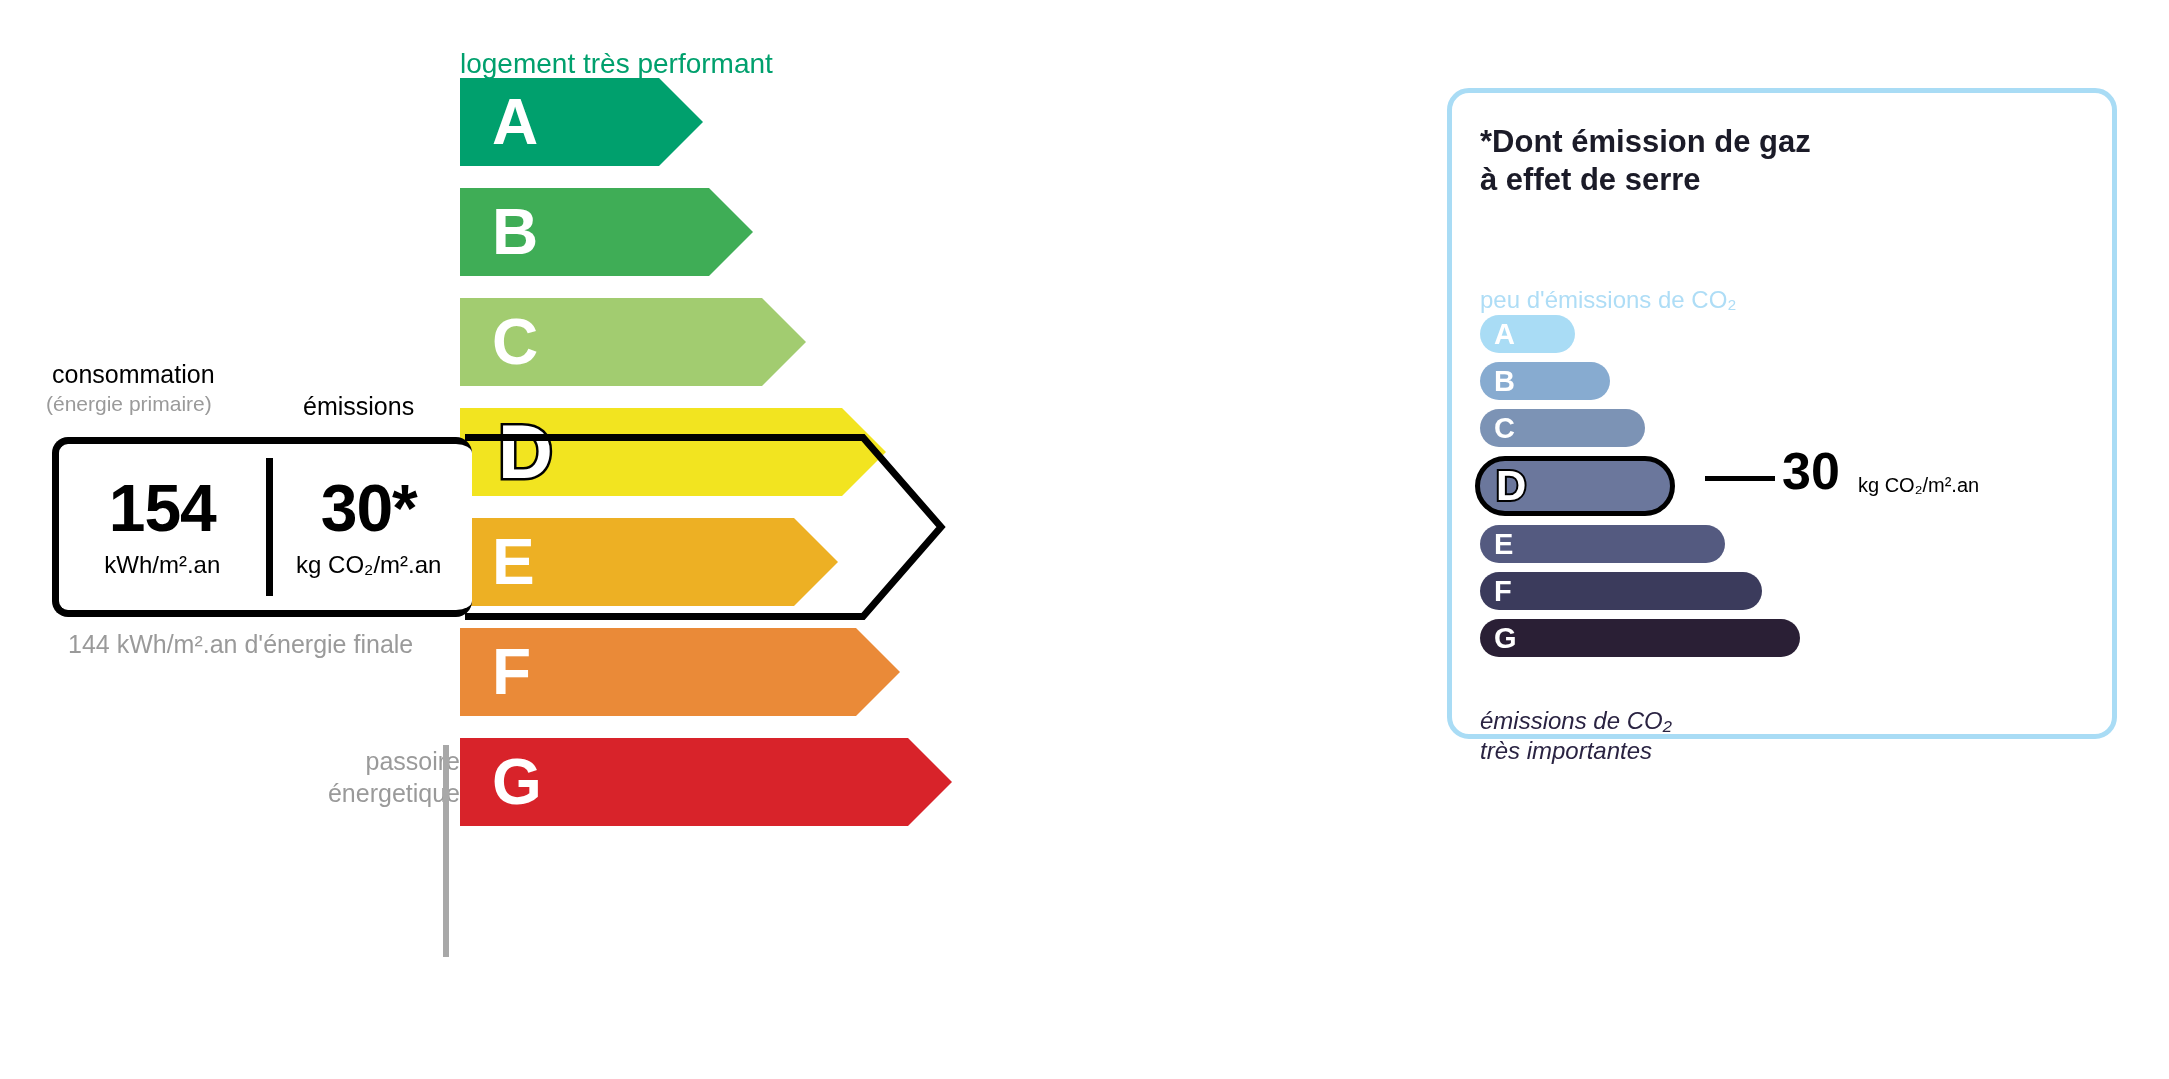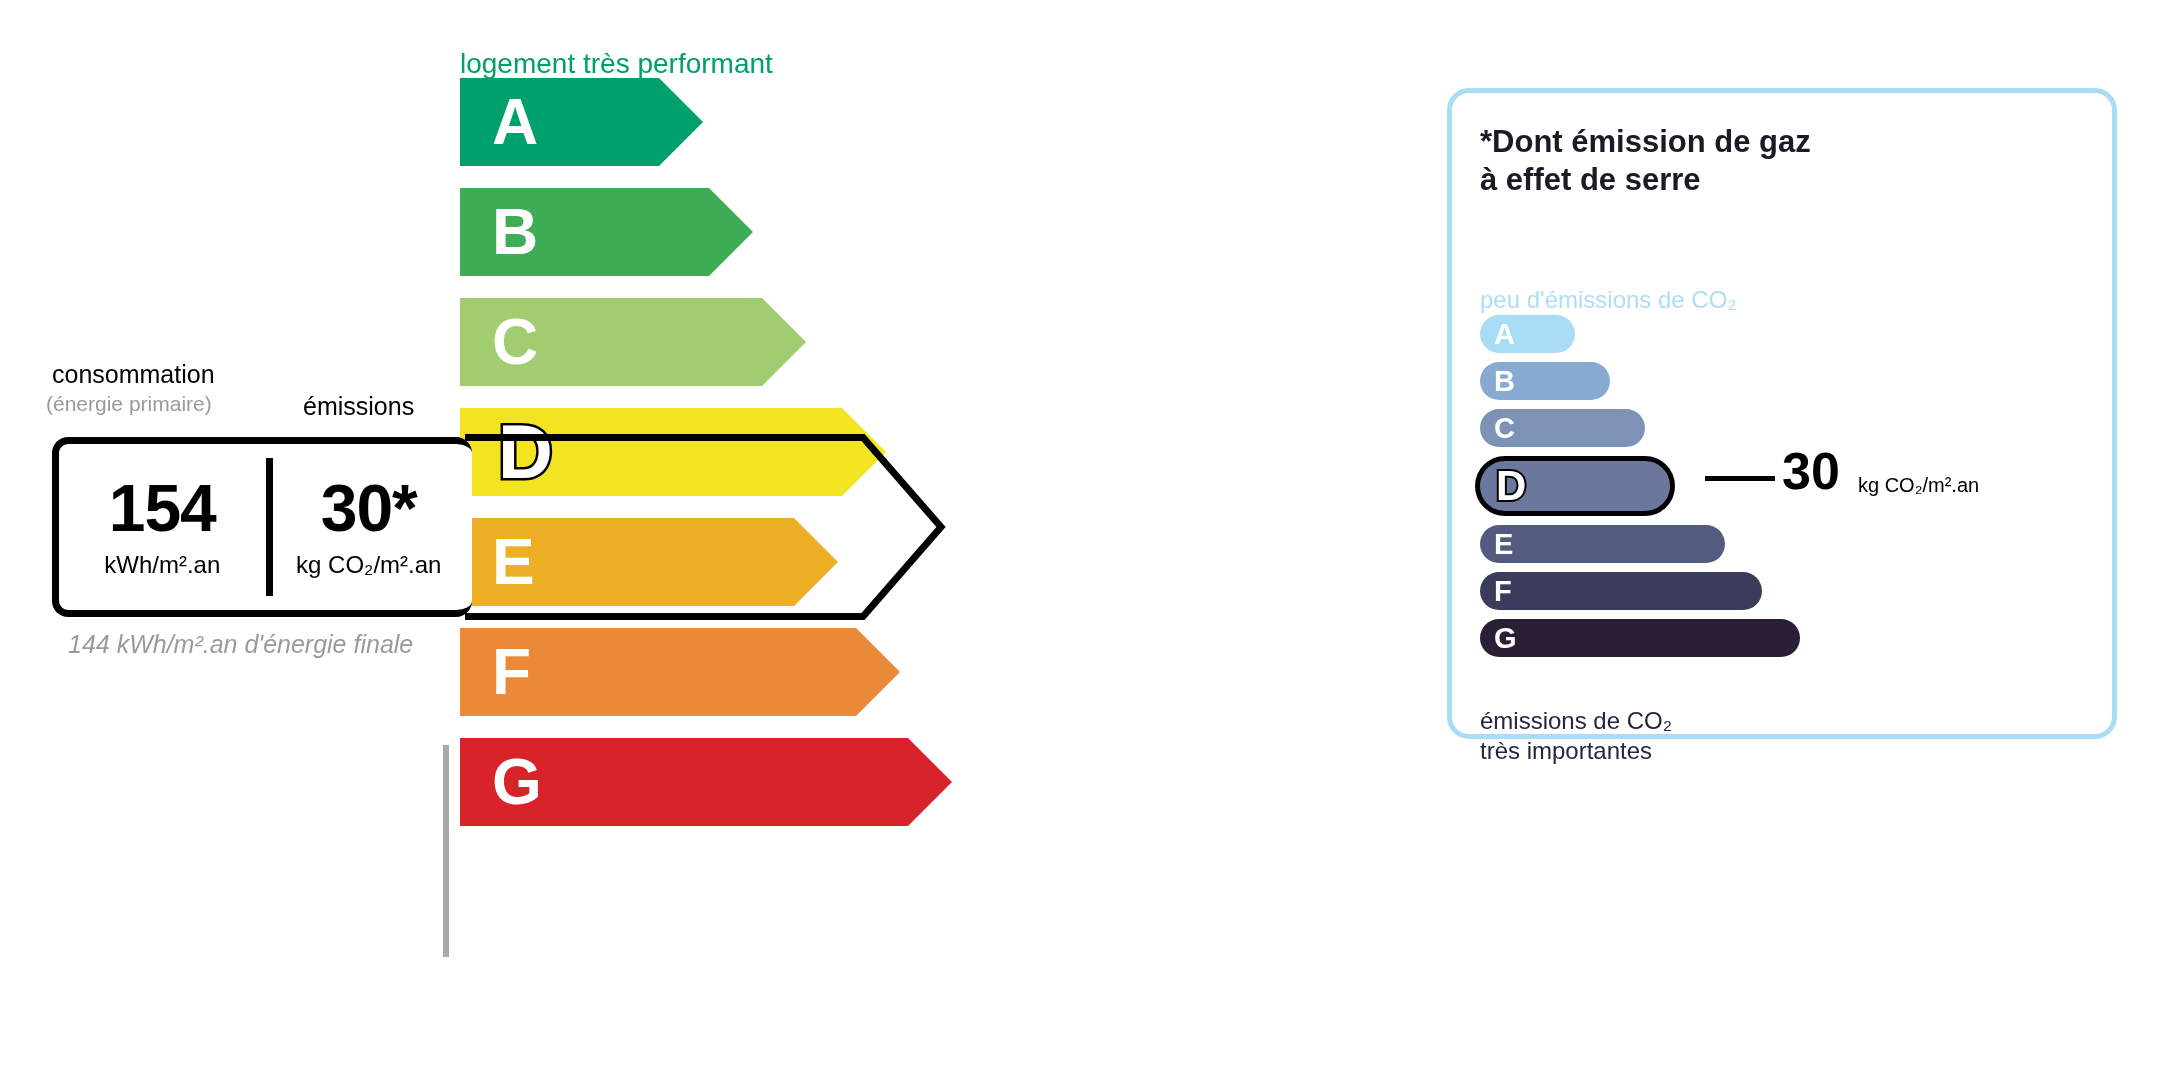--- a/index.html
+++ b/index.html
@@ -130,21 +130,20 @@
     left: 303px; top: 392px;
     font-size: 25px;
     color: #000;
   }
   .lbl-finale {
     position: absolute;
     left: 68px; top: 628px;
     font-size: 25px;
     color: #9a9a9a;
     line-height: 1.28;
-    font-style: italic;
   }
 
   
   #passoire {
     position: absolute;
     left: 310px; top: 745px;
     width: 150px;
     text-align: right;
     font-size: 25px;
     color: #9a9a9a;
@@ -191,20 +190,21 @@
     font-size: 24px;
     color: #AEDDF6;
   }
   #co2-bottom-caption {
     position: absolute;
     left: 28px; top: 613px;
     font-size: 24px;
     color: #2A2342;
     line-height: 1.24;
     white-space: pre-line;
+    font-style: italic;
   }
   #co2-bars {
     position: absolute;
     left: 28px; top: 222px;
   }
   .co2-row {
     position: relative;
     height: 38px;
     margin-bottom: 9px;
   }
@@ -342,20 +342,22 @@
     </div>
     <div class="cell second">
       <div class="big-num">30*</div>
       <div class="unit">kg CO₂/m².an</div>
     </div>
   </div>
 
   <div class="lbl-finale">144 kWh/m².an
 d'énergie finale</div>
 
+  <div id="passoire">passoire
+énergetique</div>
   <div id="passoire-bar"></div>
 </div>
 
 <div id="co2-panel">
   <div id="co2-title">*Dont émission de gaz
 à effet de serre</div>
 
   <div id="co2-top-caption">peu d'émissions de CO₂</div>
 
   <div id="co2-bars">

